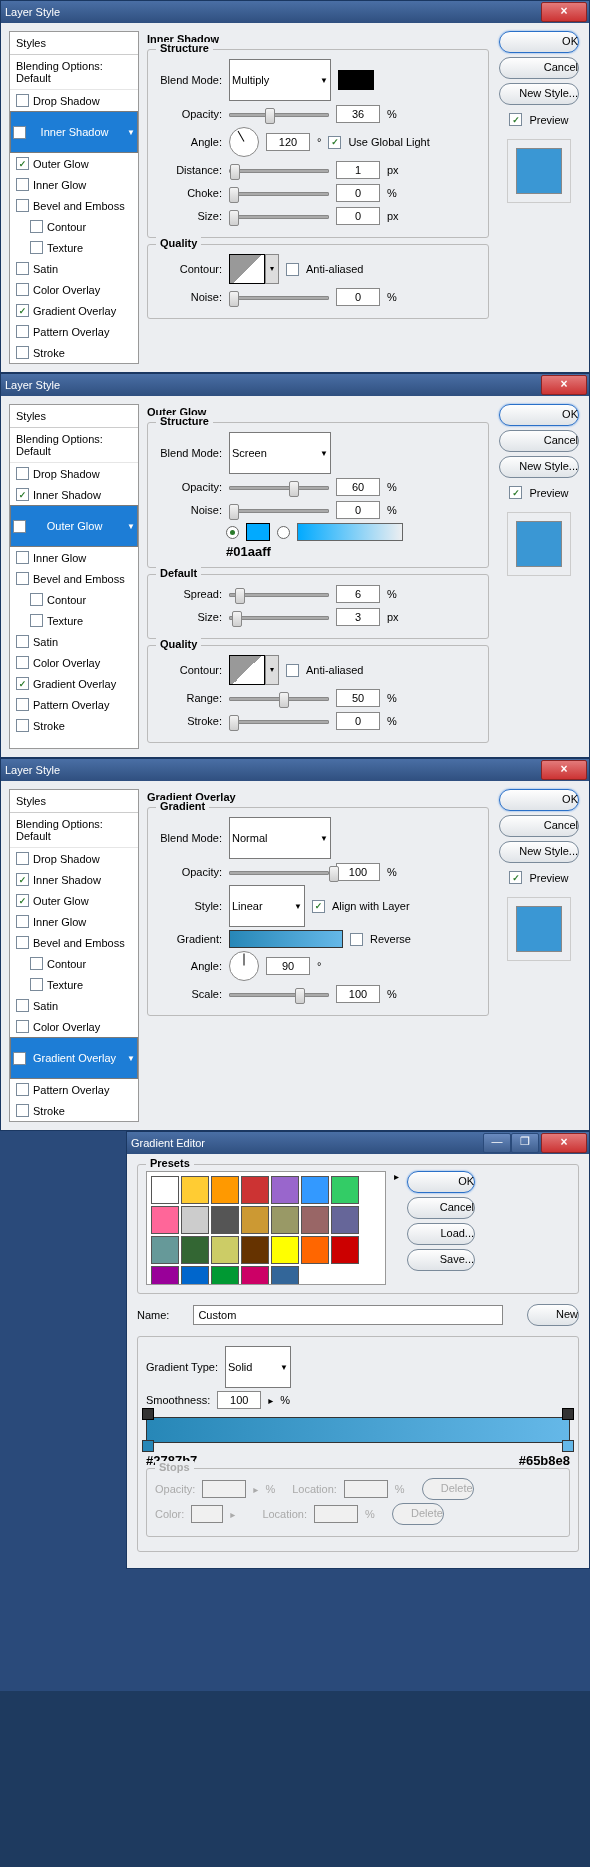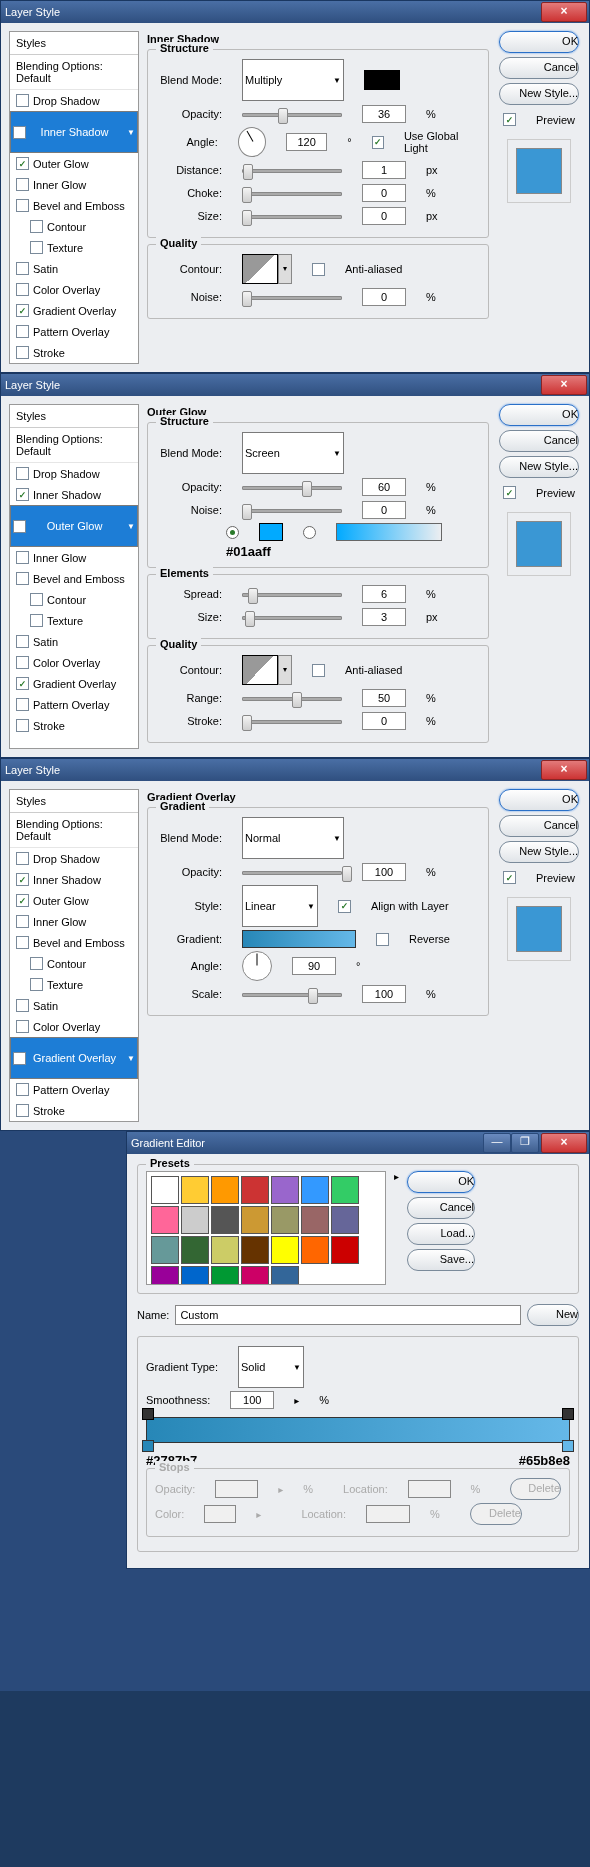--- a/index.html
+++ b/index.html
@@ -15,21 +15,21 @@
 .si{padding:4px 6px;display:flex;align-items:center;gap:4px}
 .si.sel{background:#1d7dd6;color:#fff}
 .si .cb{width:11px;height:11px;border:1px solid #7a8a9a;background:#fff;display:inline-flex;align-items:center;justify-content:center;font-size:9px}
 .si .cb.ck::after{content:"✓";color:#2a7a2a;font-weight:bold}
 .si.sel .cb.ck::after{color:#fff}
 .si.ind{padding-left:20px}
 .mid{flex:1;padding:0 8px}
 .gt{font-weight:bold;margin:2px 0 4px 0}
 .fs{border:1px solid #bbb;border-radius:3px;padding:6px 8px 8px;margin-bottom:6px;position:relative}
 .fs .lg{position:absolute;top:-8px;left:8px;background:#eceef1;padding:0 4px;font-weight:bold;font-size:11px}
-.row{display:flex;align-items:center;margin:3px 0;gap:20px}
+.row{display:flex;align-items:center;margin:3px 0;gap:7px}
 .lbl{width:66px;text-align:right}
 .sel{border:1px solid #7a7a7a;background:#fff;height:18px;padding:11px 2px;display:flex;align-items:center;justify-content:space-between;min-width:90px}
 .sel::after{content:"▼";font-size:8px;margin-left:4px}
 .sw{width:34px;height:18px;border:1px solid #000;background:#000}
 .slider{position:relative;height:20px;flex:1;min-width:80px;max-width:100px}
 .slider::before{content:"";position:absolute;top:9px;left:0;right:0;height:2px;background:#aaa;border:1px solid #888;border-radius:1px}
 .thumb{position:absolute;top:4px;width:8px;height:14px;background:linear-gradient(#f4f4f4,#cfcfcf);border:1px solid #888;border-radius:2px}
 .num{width:42px;height:16px;border:1px solid #888;background:#fff;text-align:center;line-height:16px}
 .ang{width:28px;height:28px;border:1px solid #888;border-radius:50%;position:relative;background:#fff}
 .ang .h{position:absolute;width:12px;height:1px;background:#000;left:14px;top:13px;transform-origin:left center}
@@ -52,21 +52,21 @@
 .hex{font-family:Arial;font-size:13px;font-weight:bold}
 
 .ge{background:#eceef1;border:1px solid #1a3761}
 .ge .body{display:block;padding:10px}
 .presets{display:flex;gap:8px}
 .pg{width:230px;height:104px;border:1px solid #999;background:#fff;padding:4px;display:flex;flex-wrap:wrap;gap:2px;overflow:hidden;align-content:flex-start}
 .pc{width:26px;height:26px;border:1px solid #555}
 .pbtns{display:flex;flex-direction:column;gap:4px}
 .pbtns .btn{width:66px}
 .arrw{font-size:10px}
-.nrow{display:flex;align-items:center;gap:6px;margin:10px 0}
+.nrow{display:flex;align-items:center;gap:24px;margin:10px 0}
 .nin{flex:1;border:1px solid #888;background:#fff;height:18px;padding:0 4px;line-height:18px}
 .gbar{height:24px;border:1px solid #333;background:linear-gradient(90deg,#2787b7,#65b8e8);position:relative;margin:8px 0 2px}
 .stop{position:absolute;width:10px;height:10px;bottom:-10px;background:#999;border:1px solid #333}
 .stop.l{left:-5px}.stop.r{right:-5px}
 .ostop{position:absolute;width:10px;height:10px;top:-10px;background:#333;border:1px solid #000}
 .ostop.l{left:-5px}.ostop.r{right:-5px}
 .stoplabels{display:flex;justify-content:space-between;font-family:Arial;font-size:13px;font-weight:bold;margin-top:10px}
 .gewrap{position:relative;height:560px;background:#2a4a7a}
 .gewin{position:absolute;left:126px;top:0;right:0}
 .dis{color:#aaa}
@@ -305,21 +305,21 @@
             </div>
             <div class="row" style="margin-left:70px">
               <span class="radio ck"></span>
               <div class="csw" style="background:#01aaff"></div>
               <span class="radio"></span>
               <div class="gradlong"></div>
             </div>
             <div class="hex" style="margin-left:70px">#01aaff</div>
           </div>
           <div class="fs">
-            <div class="lg">Elements</div>
+            <div class="lg">Default</div>
             <div class="row">
               <span class="lbl">Spread:</span>
               <div class="slider">
                 <div class="thumb" style="left:6%"></div>
               </div>
               <div class="num">6</div>
               <span class="pct">%</span>
             </div>
             <div class="row">
               <span class="lbl">Size:</span>

